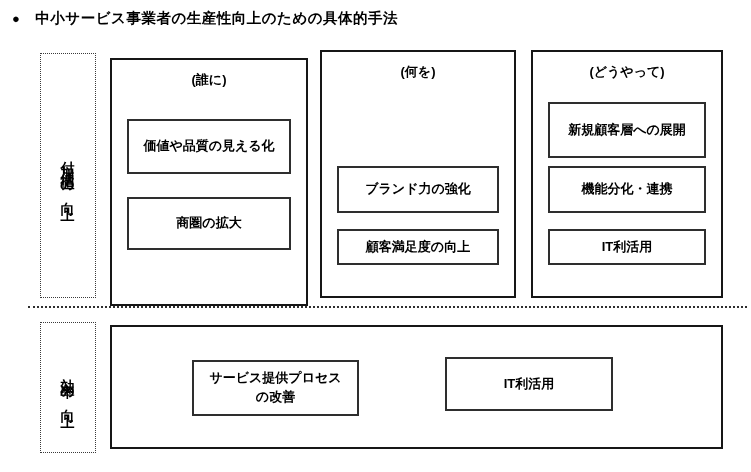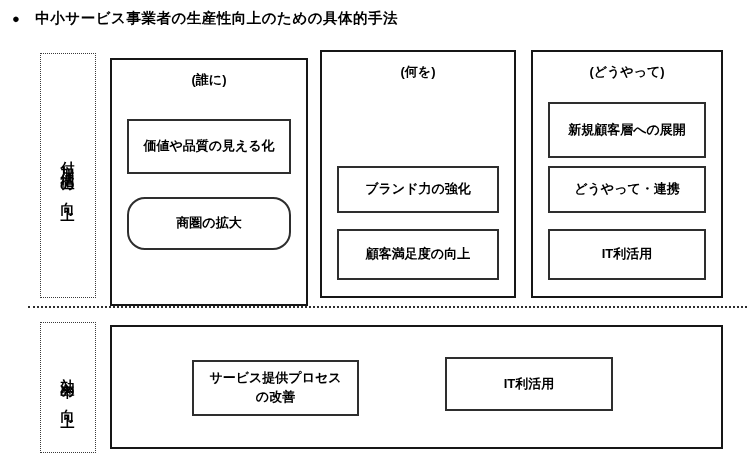--- a/index.html
+++ b/index.html
@@ -72,24 +72,24 @@
     display: flex;
     align-items: center;
     justify-content: center;
     text-align: center;
     font-size: 13px;
     font-weight: bold;
     white-space: pre-line;
     line-height: 1.45;
   }
   .c1-i0 { top: 59px;  height: 55px; }
-  .c1-i1 { top: 137px; height: 53px; border-radius: 18px; }
+  .c1-i1 { top: 137px; height: 53px; }
   .ci0   { top: 50px;  height: 56px; }
   .ci1   { top: 114px; height: 47px; }
-  .ci2   { top: 177px; height: 51px; }
+  .ci2   { top: 177px; height: 36px; }
   .separator {
     position: absolute;
     left: 28px;
     top: 306px;
     width: 719px;
     height: 0;
     border-top: 2.5px dotted #2e2e2e;
   }
   .bottom-box {
     position: absolute;
@@ -124,21 +124,21 @@
 
   <div class="col col2">
     <div class="col-header">(何を)</div>
     <div class="item-box ci1">ブランド力の強化</div>
     <div class="item-box ci2">顧客満足度の向上</div>
   </div>
 
   <div class="col col3">
     <div class="col-header">(どうやって)</div>
     <div class="item-box ci0">新規顧客層への展開</div>
-    <div class="item-box ci1">どうやって・連携</div>
+    <div class="item-box ci1">機能分化・連携</div>
     <div class="item-box ci2">IT利活用</div>
   </div>
 
   <div class="separator"></div>
 
   <div class="side-label eff">効率の向上</div>
 
   <div class="bottom-box">
     <div class="item-box b-i0">サービス提供プロセス
 の改善</div>

